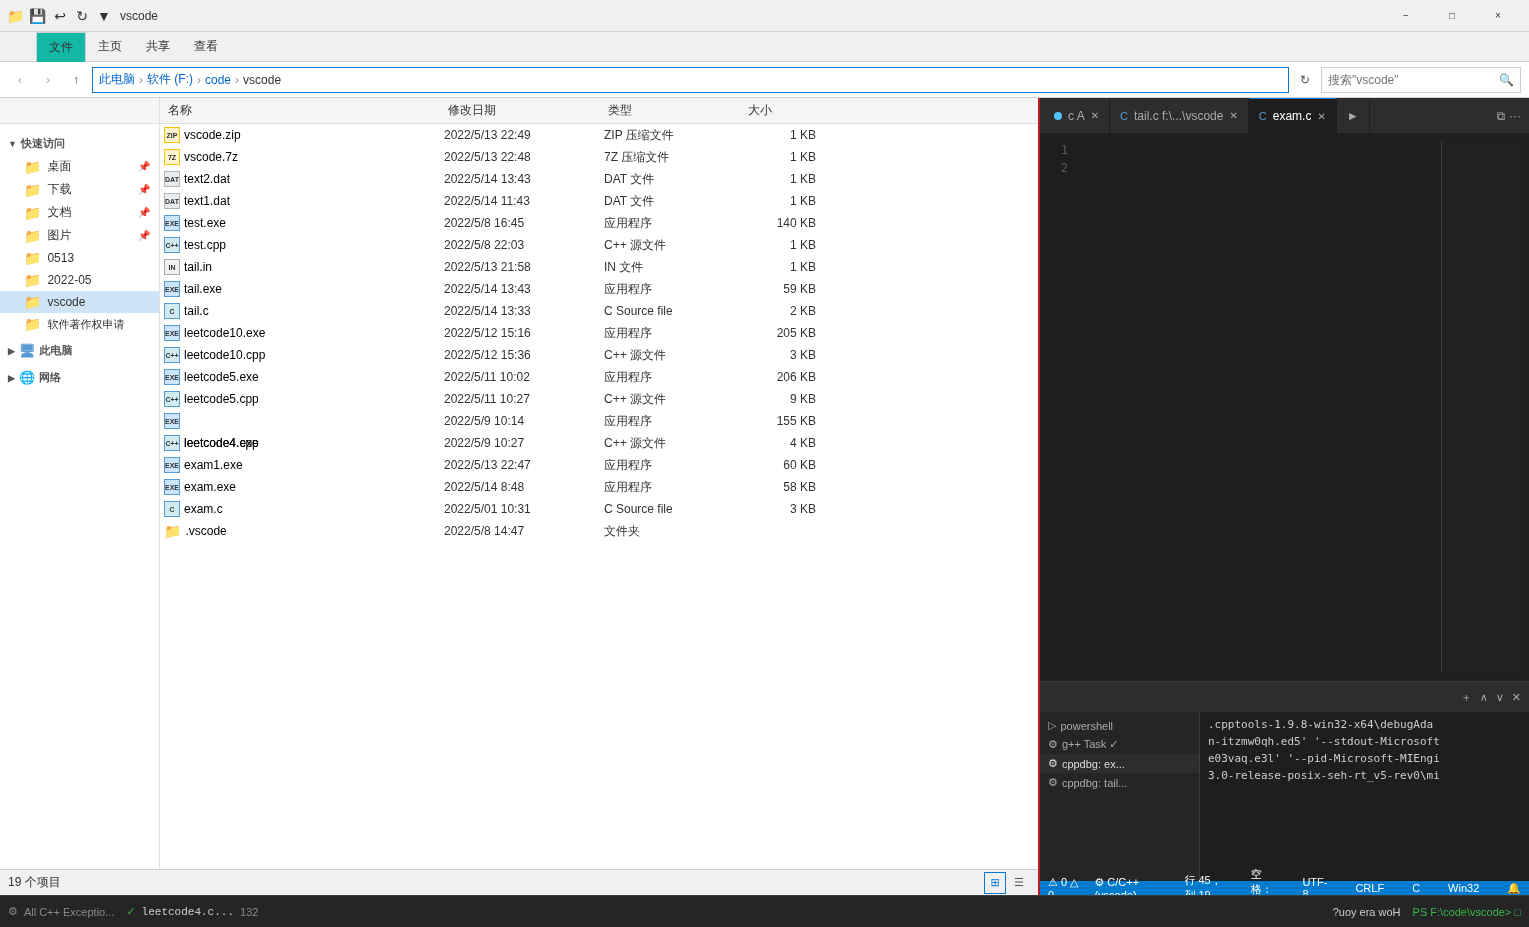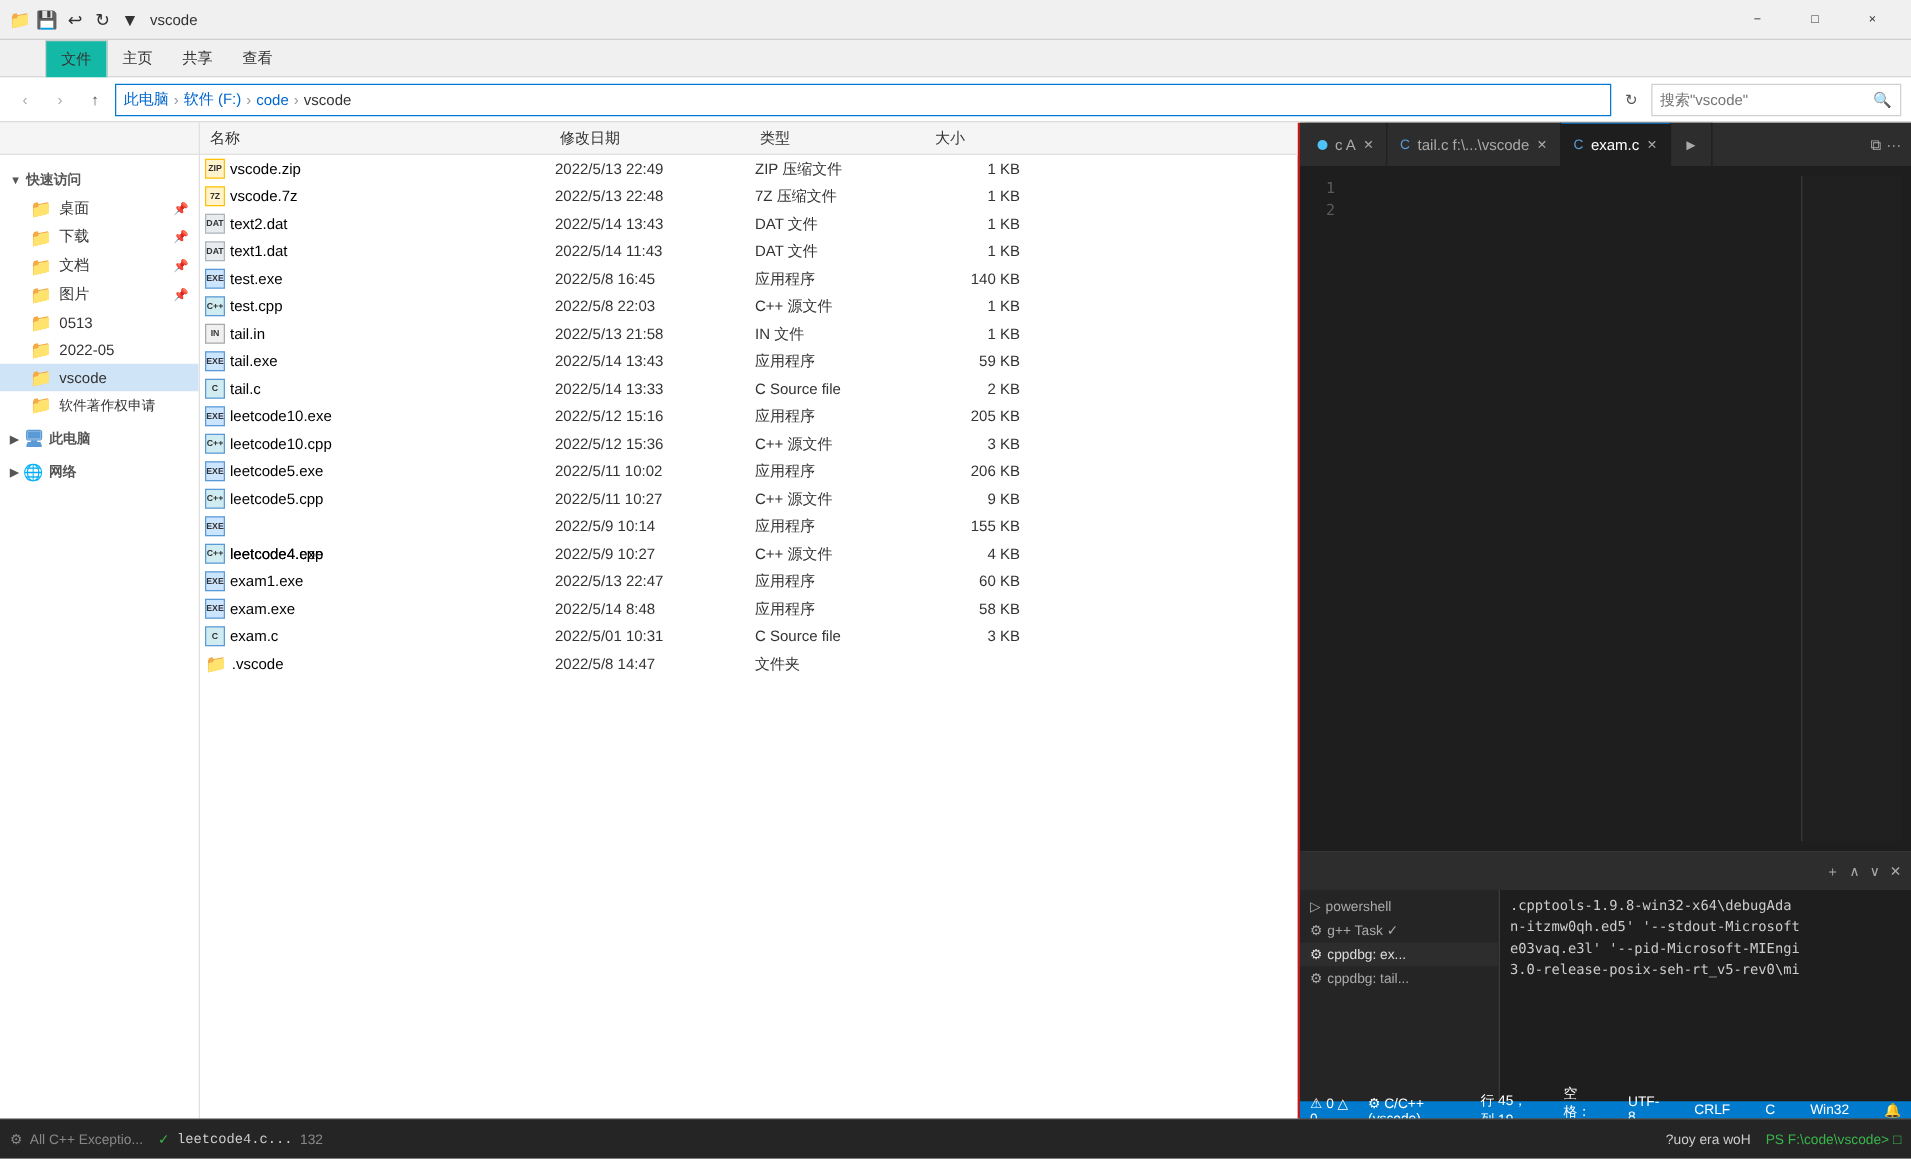--- a/index.html
+++ b/index.html
@@ -587,20 +587,27 @@
       <span style="font-size:14px;color:#e8b84b;">📁</span>
       <span style="font-size:12px;">.vscode</span>
     </div>
     <div class="file-date">2022/5/8 14:47</div>
     <div class="file-type">文件夹</div>
     <div class="file-size"></div>
   </div>
         </div>
     </div>
 
+    <div class="status-bar">
+      <span>19 个项目</span>
+      <div class="status-view-btns">
+        <div class="status-view-btn active">⊞</div>
+        <div class="status-view-btn">☰</div>
+      </div>
+    </div>
   </div>
 
   <div class="vscode-panel">
 
     <div class="vscode-tabs">
       <div class="vscode-tab">
         <span style="width:8px;height:8px;border-radius:50%;background:#4fc3f7;display:inline-block;"></span>
         <span>c A</span>
         <span class="vscode-tab-close">✕</span>
       </div>

